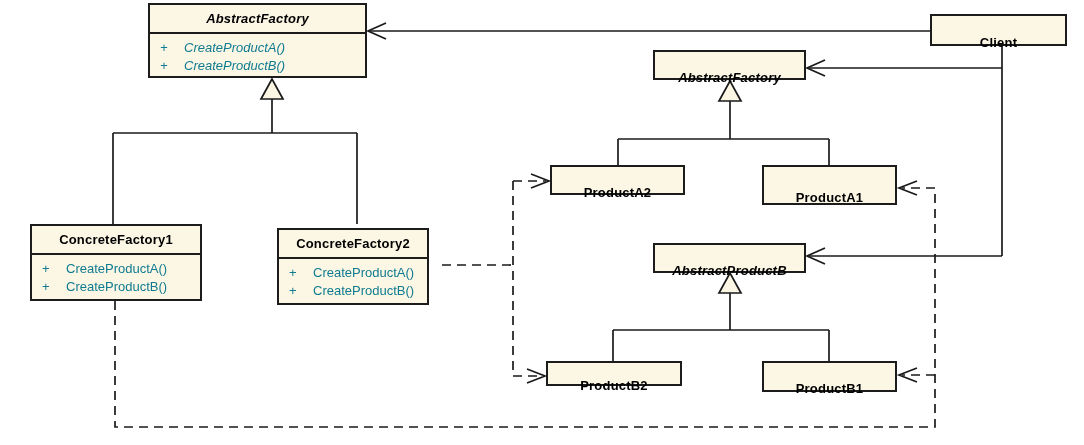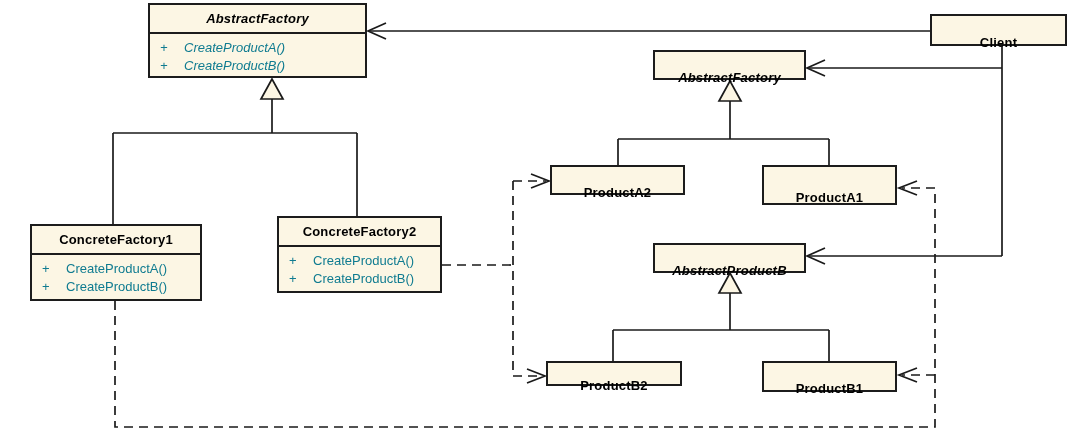--- a/index.html
+++ b/index.html
@@ -137,21 +137,21 @@
         <span class="vis">+</span>
         <span class="sig">CreateProductA()</span>
       </div>
       <div class="method">
         <span class="vis">+</span>
         <span class="sig">CreateProductB()</span>
       </div>
     </div>
   </div>
 
-  <div class="uml-box" style="left:277px;top:216px;width:165px;height:77px">
+  <div class="uml-box" style="left:277px;top:228px;width:152px;height:77px">
     <div class="uml-title">ConcreteFactory2</div>
     <div class="uml-methods">
       <div class="method">
         <span class="vis">+</span>
         <span class="sig">CreateProductA()</span>
       </div>
       <div class="method">
         <span class="vis">+</span>
         <span class="sig">CreateProductB()</span>
       </div>

